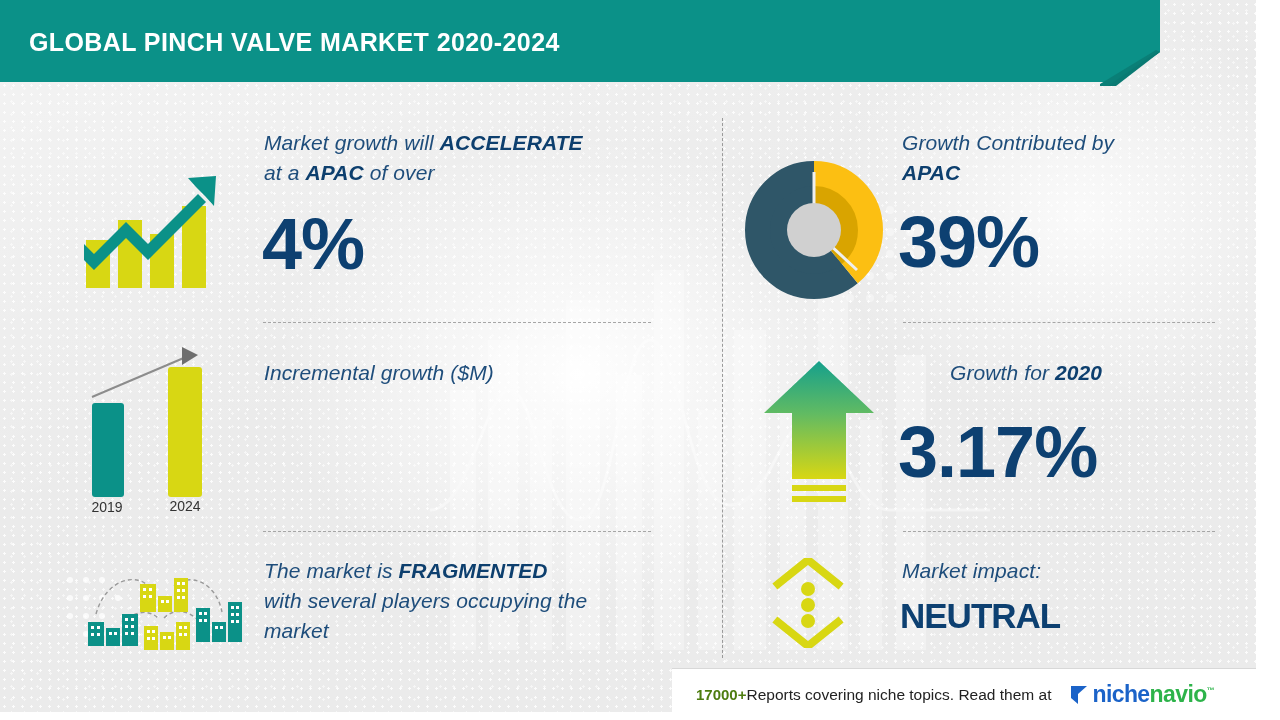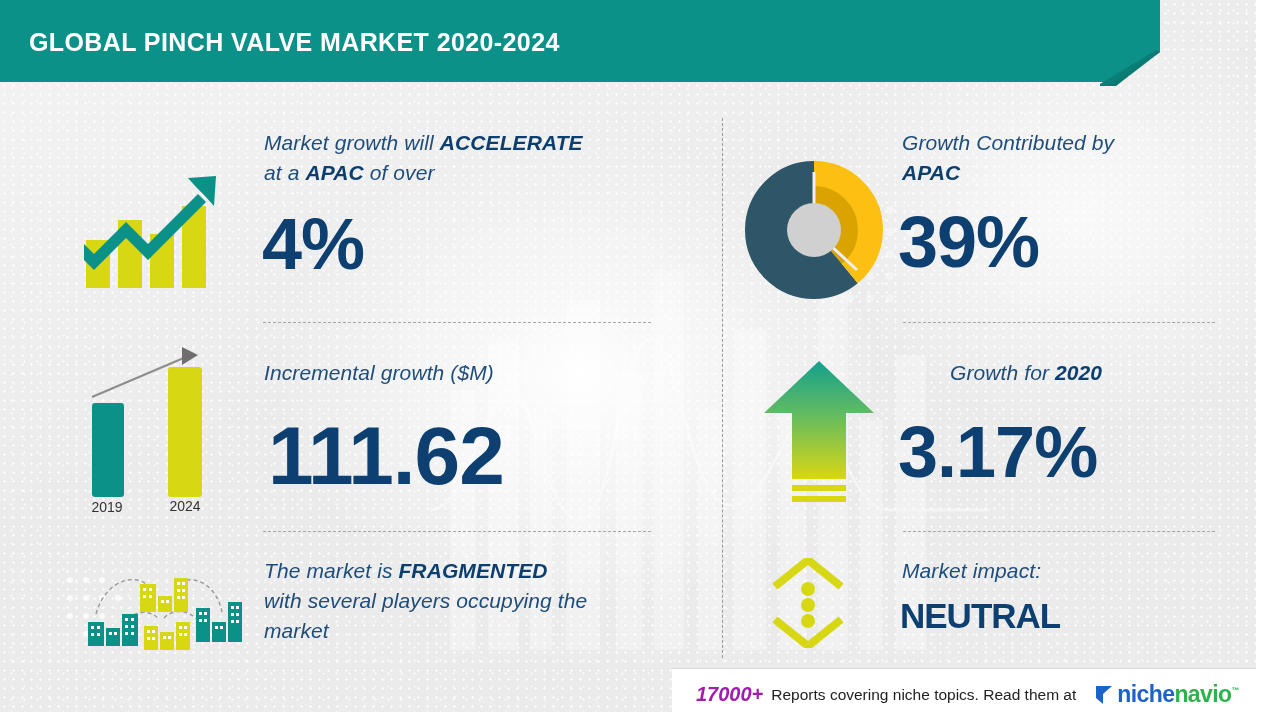--- a/index.html
+++ b/index.html
@@ -174,30 +174,28 @@
     position: absolute;
     left: 672px; bottom: 0;
     width: 608px; height: 52px;
     background: #ffffff;
     border-top: 1px solid #d8d8d8;
     display: flex;
     align-items: center;
     z-index: 8;
   }
   .footer-count {
-    font-size: 20px;
+    font-size: 15px;
     font-weight: bold;
-    color: #a21caf;
+    color: #4d7c0f;
     margin-left: 24px;
-    font-style: italic;
   }
   .footer-text {
     font-size: 15.5px;
     color: #222;
-    margin-left: 8px;
     white-space: nowrap;
   }
   .footer-logo {
     display: flex;
     align-items: center;
     margin-left: 18px;
   }
   .logo-word {
     font-size: 23px;
     font-weight: bold;
@@ -407,21 +405,20 @@
     </g>
   </svg>
 
   <div class="row lead r1-text">
     <span>Market growth will </span><b>ACCELERATE</b><br>
     <span>at a </span><b>APAC</b><span> of over</span>
   </div>
   <div class="row bignum r1-num">4%</div>
 
   <div class="row lead r2-text">Incremental growth ($M)</div>
-  <div class="row bignum r2-num">111.62</div>
 
   <div class="row lead r3-text">
     <span>The market is </span><b>FRAGMENTED</b><br>
     <span>with several players occupying the</span><br>
     <span>market</span>
   </div>
 
   <svg class="icon-donut" viewBox="0 0 140 140">
 
     <circle cx="70" cy="70" r="52" fill="none" stroke="#2f5668" stroke-width="34" stroke-dasharray="199.3 127.4" stroke-dashoffset="-127.4" transform="rotate(-90 70 70)"></circle>

